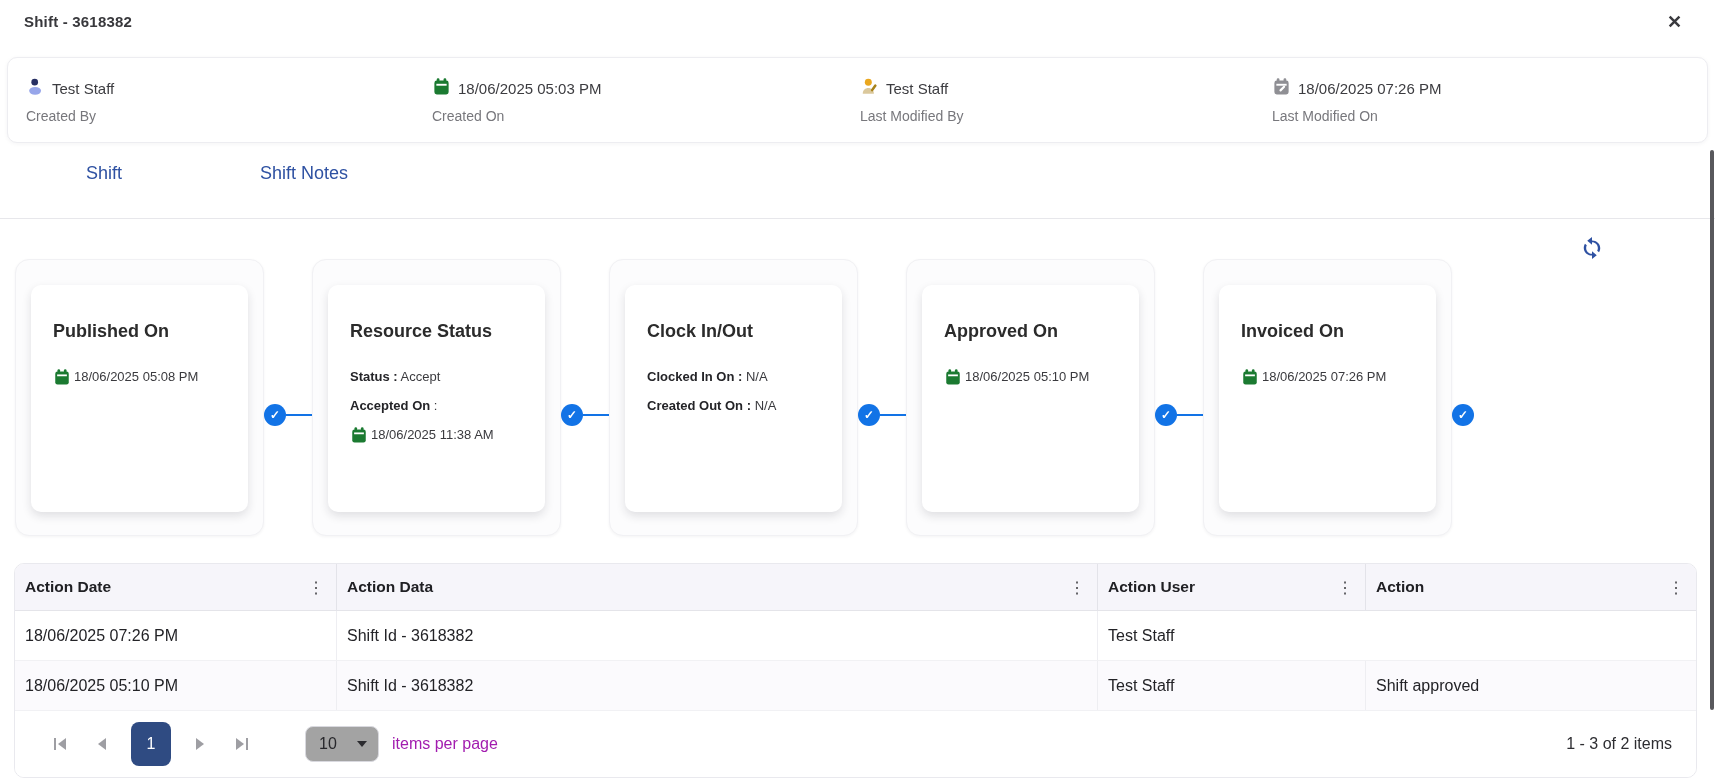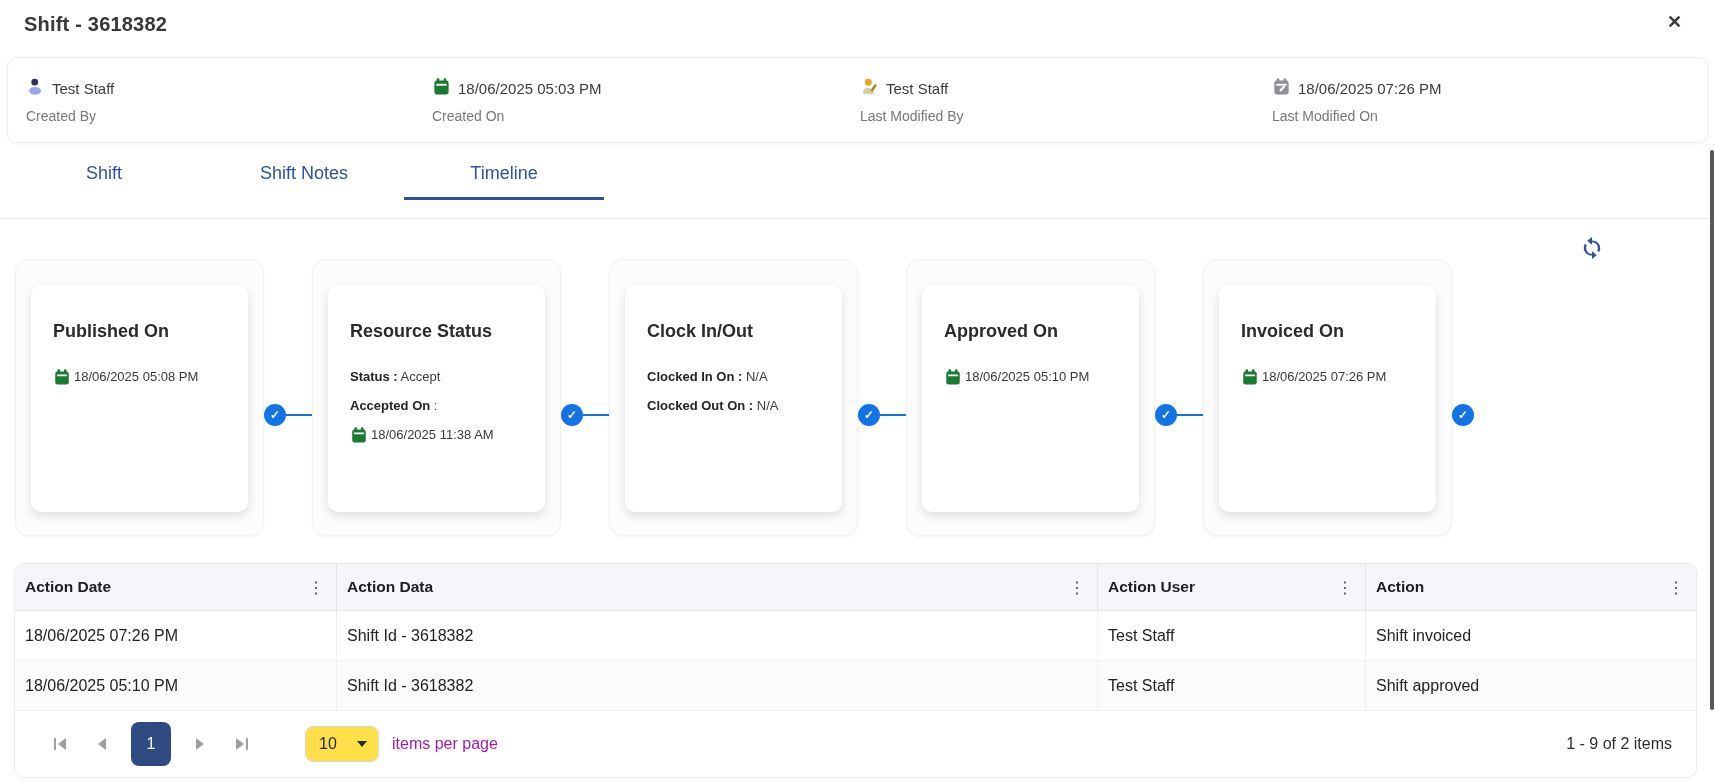--- a/index.html
+++ b/index.html
@@ -2,21 +2,21 @@
 <html><head>
 <meta charset="utf-8">
 <style>
   * { box-sizing: border-box; margin: 0; padding: 0; }
   html,body { width:1715px; height:783px; overflow:hidden; background:#fff;
     font-family:"Liberation Sans", sans-serif; color:#333; }
   .modal { position:relative; width:1715px; height:783px; }
 
   
   .modal-header { height:50px; padding:13px 24px 0 24px; position:relative; }
-  .modal-title { font-size:20px; font-weight:bold; color:#38383c; letter-spacing:.2px; }
+  .modal-title { font-size:15px; font-weight:bold; color:#38383c; letter-spacing:.2px; }
   .close-btn { position:absolute; top:13px; right:33px; font-size:18px; font-weight:bold;
     color:#3a3a3e; cursor:pointer; line-height:1; }
 
   
   .info-card { position:relative; margin:7px 7px 0 7px; height:86px;
     border:1px solid #ededf1; border-radius:10px; background:#fff;
     box-shadow:0 1px 4px rgba(40,40,60,.05); }
   .info-item { position:absolute; top:17px; }
   .info-value-row { display:flex; align-items:center; gap:7px; height:26px; }
   .info-value-row svg { flex:0 0 auto; }
@@ -67,21 +67,21 @@
     gap:2px; cursor:pointer; margin-right:12px; }
   .tri-l { width:0; height:0; border-top:6px solid transparent; border-bottom:6px solid transparent;
     border-right:8px solid #9e9ea3; }
   .tri-r { width:0; height:0; border-top:6px solid transparent; border-bottom:6px solid transparent;
     border-left:8px solid #9e9ea3; }
   .bar { width:2.5px; height:12px; background:#9e9ea3; }
   .pg-current { width:40px; height:44px; background:#2f4b82; border-radius:8px; color:#fff;
     font-size:16px; display:flex; align-items:center; justify-content:center; margin:0 12px 0 2px; cursor:pointer; }
   .pg-btn.after { margin-left:2px; }
   .page-size { margin-left:36px; width:74px; height:36px; border:1px solid #d9d9df; border-radius:8px;
-    background:#fde047; display:flex; align-items:center; justify-content:space-between;
+    background:#a3a3a3; display:flex; align-items:center; justify-content:space-between;
     padding:0 11px 0 13px; font-size:16px; color:#28282c; cursor:pointer; }
   .caret { width:0; height:0; border-left:5px solid transparent; border-right:5px solid transparent;
     border-top:6px solid #2b2b2f; }
   .pg-label { margin-left:13px; font-size:16px; color:#a21caf; }
   .pg-summary { margin-left:auto; font-size:16px; color:#2e2e32; }
 
   
   .scroll-thumb { position:absolute; top:150px; right:1px; width:4px; height:560px;
     background:#58585c; border-radius:2px; cursor:pointer; }
 </style>
@@ -141,21 +141,20 @@
          <span class="info-value">18/06/2025 07:26 PM</span>
        </div>
        <div class="info-label">Last Modified On</div>
       </div>
     </div>
 
   <div class="tabs-wrap">
     <div class="tabs" id="tabs">
         <div class="tab">Shift</div>
         <div class="tab">Shift Notes</div>
-        <div class="tab active">Timeline</div>
       </div>
   </div>
 
   <div class="timeline">
     <span class="refresh-btn" id="refresh-slot"><svg width="26" height="26" viewBox="0 0 24 24" fill="#2e51a2">
         <path d="M12 5V1.8L7.6 5.4 12 9V6.6c3 0 5.4 2.4 5.4 5.4 0 .9-.2 1.8-.6 2.5l1.7 1.4c.7-1.1 1.1-2.5 1.1-3.9C19.6 8 16.2 5 12 5z"></path>
         <path d="M12 17.4c-3 0-5.4-2.4-5.4-5.4 0-.9.2-1.8.6-2.5L5.5 8.1C4.8 9.2 4.4 10.6 4.4 12c0 4 3.4 7 7.6 7v3.2l4.4-3.6L12 15v2.4z"></path>
         </svg></span>
     <div class="cards-row" id="cards-row">
         <div class="t-card-outer">
@@ -207,21 +206,21 @@
           <span class="connector-line"></span>
         </div>
         <div class="t-card-outer">
           <div class="t-card-inner">
             <div class="t-card-title">Clock In/Out</div>
             <div class="card-line">
               <b>Clocked In On :</b>
               <span style="white-space: pre;"> N/A</span>
             </div>
             <div class="card-line">
-              <b>Clocked Out On :</b>
+              <b>Created Out On :</b>
               <span style="white-space: pre;"> N/A</span>
             </div>
           </div>
         </div>
         <div class="connector">
           <span class="check-circle">✓</span>
           <span class="connector-line"></span>
         </div>
         <div class="t-card-outer">
           <div class="t-card-inner">
@@ -282,21 +281,20 @@
         <div class="gh-cell" style="flex: 1 1 0%;">
           <span>Action</span>
                       <span class="col-menu">⋮</span>
         </div>
       </div>
     <div id="grid-body">
         <div class="grid-row">
           <div class="gr-cell" style="width: 322px;">18/06/2025 07:26 PM</div>
           <div class="gr-cell" style="width: 761px;">Shift Id - 3618382</div>
           <div class="gr-cell" style="width: 268px;">Test Staff</div>
-          <div class="gr-cell" style="flex: 1 1 0%;">Shift invoiced</div>
         </div>
         <div class="grid-row">
           <div class="gr-cell" style="width: 322px;">18/06/2025 05:10 PM</div>
           <div class="gr-cell" style="width: 761px;">Shift Id - 3618382</div>
           <div class="gr-cell" style="width: 268px;">Test Staff</div>
           <div class="gr-cell" style="flex: 1 1 0%;">Shift approved</div>
         </div>
       </div>
 
     <div class="pager">
@@ -313,18 +311,18 @@
         </span>
       <span class="pg-btn">
           <span class="tri-r"></span>
           <span class="bar"></span>
         </span>
       <span class="page-size">
         <span>10</span>
         <span class="caret"></span>
       </span>
       <span class="pg-label">items per page</span>
-      <span class="pg-summary">1 - 9 of 2 items</span>
+      <span class="pg-summary">1 - 3 of 2 items</span>
     </div>
   </div>
 
   <div class="scroll-thumb"></div>
 </div>
 
 </body></html>

